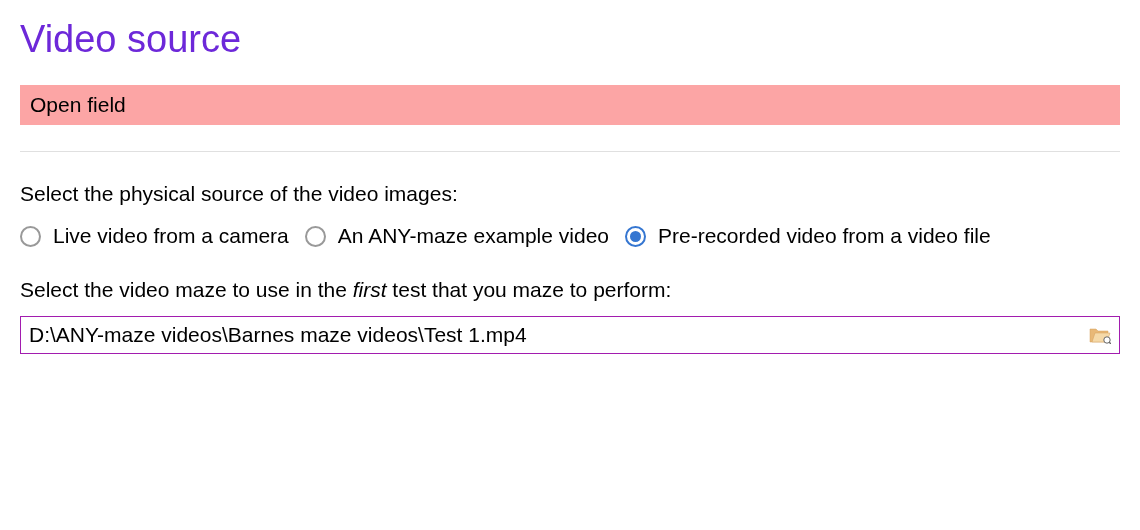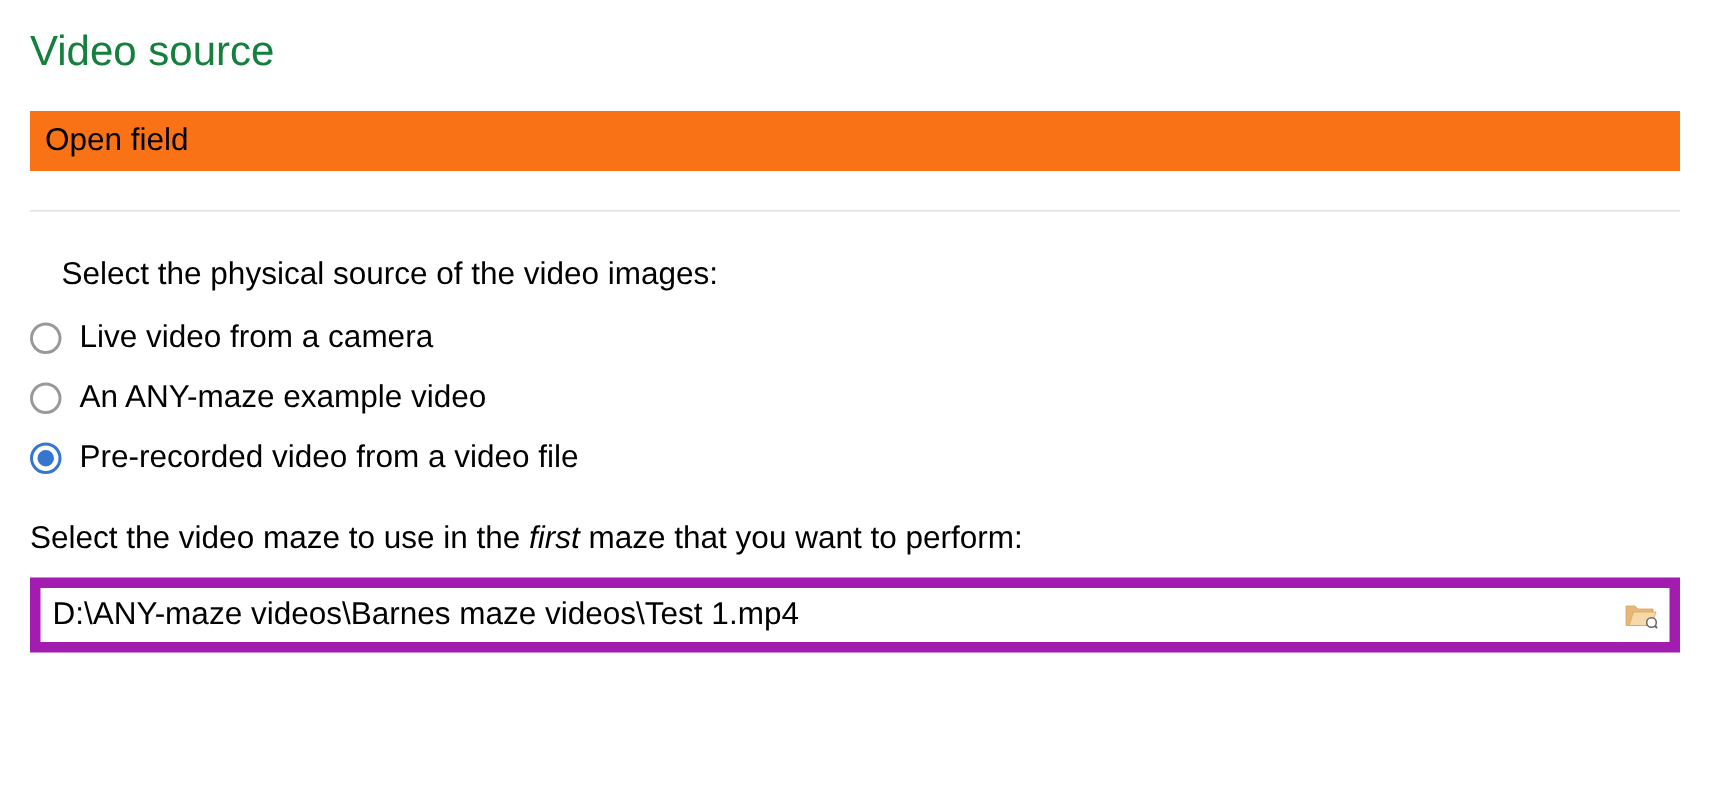--- a/index.html
+++ b/index.html
@@ -10,57 +10,56 @@
     body {
       font-family: "Segoe UI", Tahoma, Geneva, sans-serif;
       background: #ffffff;
       padding: 18px 20px;
       width: 1140px;
       height: 530px;
       font-size: 20px;
       color: #000000;
     }
     .heading {
-      color: #15803d;
-      font-size: 28px;
+      color: #6d28d9;
+      font-size: 38px;
       font-weight: 400;
       margin-bottom: 24px;
     }
     .name-row {
       display: flex;
       align-items: center;
       gap: 10px;
       margin-bottom: 26px;
     }
     .name-label {
       font-size: 21px;
     }
     .name-input {
       flex: 1;
-      background: #f97316;
+      background: #fca5a5;
       color: #000000;
       border: none;
       font-family: inherit;
       font-size: 21px;
       padding: 8px 10px;
       outline: none;
     }
     .divider {
       border: none;
       border-top: 1px solid #e0e0e0;
       margin-bottom: 30px;
     }
     .section-label {
       font-size: 21px;
       margin-bottom: 18px;
-      margin-left: 21px;
     }
     .radio-group {
       display: flex;
-      flex-direction: column;
+      flex-direction: row;
       gap: 16px;
       margin-bottom: 30px;
     }
     .radio-row {
       display: flex;
       align-items: center;
       gap: 12px;
       cursor: pointer;
     }
     .radio-btn {
@@ -91,21 +90,21 @@
       font-size: 21px;
       margin-bottom: 14px;
     }
     .file-label .italic {
       font-style: italic;
       text-align: center;
     }
     .file-input-wrap {
       display: flex;
       align-items: center;
-      border: 7px solid #a21caf;
+      border: 1px solid #a21caf;
       padding: 6px 8px;
       gap: 8px;
     }
     .file-input {
       flex: 1;
       border: none;
       outline: none;
       font-family: inherit;
       font-size: 21px;
       color: #000000;
@@ -144,21 +143,21 @@
     <span class="radio-btn"></span>
     <span class="radio-label">An ANY-maze example video</span>
   </div>
   <div class="radio-row">
     <span class="radio-btn selected"></span>
     <span class="radio-label">Pre-recorded video from a video file</span>
   </div>
 </div>
 
 <div class="file-label">
-  <span>Select the video maze to use in the </span><span class="italic">first</span><span> maze that you want to perform:</span>
+  <span>Select the video maze to use in the </span><span class="italic">first</span><span> test that you maze to perform:</span>
 </div>
 
 <div class="file-input-wrap">
   <input type="text" class="file-input" value="D:\ANY-maze videos\Barnes maze videos\Test 1.mp4" style="">
   <span class="browse-icon">
     <svg width="22" height="18" viewBox="0 0 22 18">
       <path d="M1 3 L1 16 L19 16 L19 5 L9 5 L7 3 Z" fill="#e8b877" stroke="#d4a15e" stroke-width="0.5"></path>
       <path d="M3 16 L6 7 L21 7 L18 16 Z" fill="#f5d9a8" stroke="#d4a15e" stroke-width="0.5"></path>
       <circle cx="18" cy="14" r="3.2" fill="#ffffff" stroke="#666666" stroke-width="1"></circle>
       <line x1="20.2" y1="16.2" x2="22" y2="18" stroke="#666666" stroke-width="1.3"></line>

